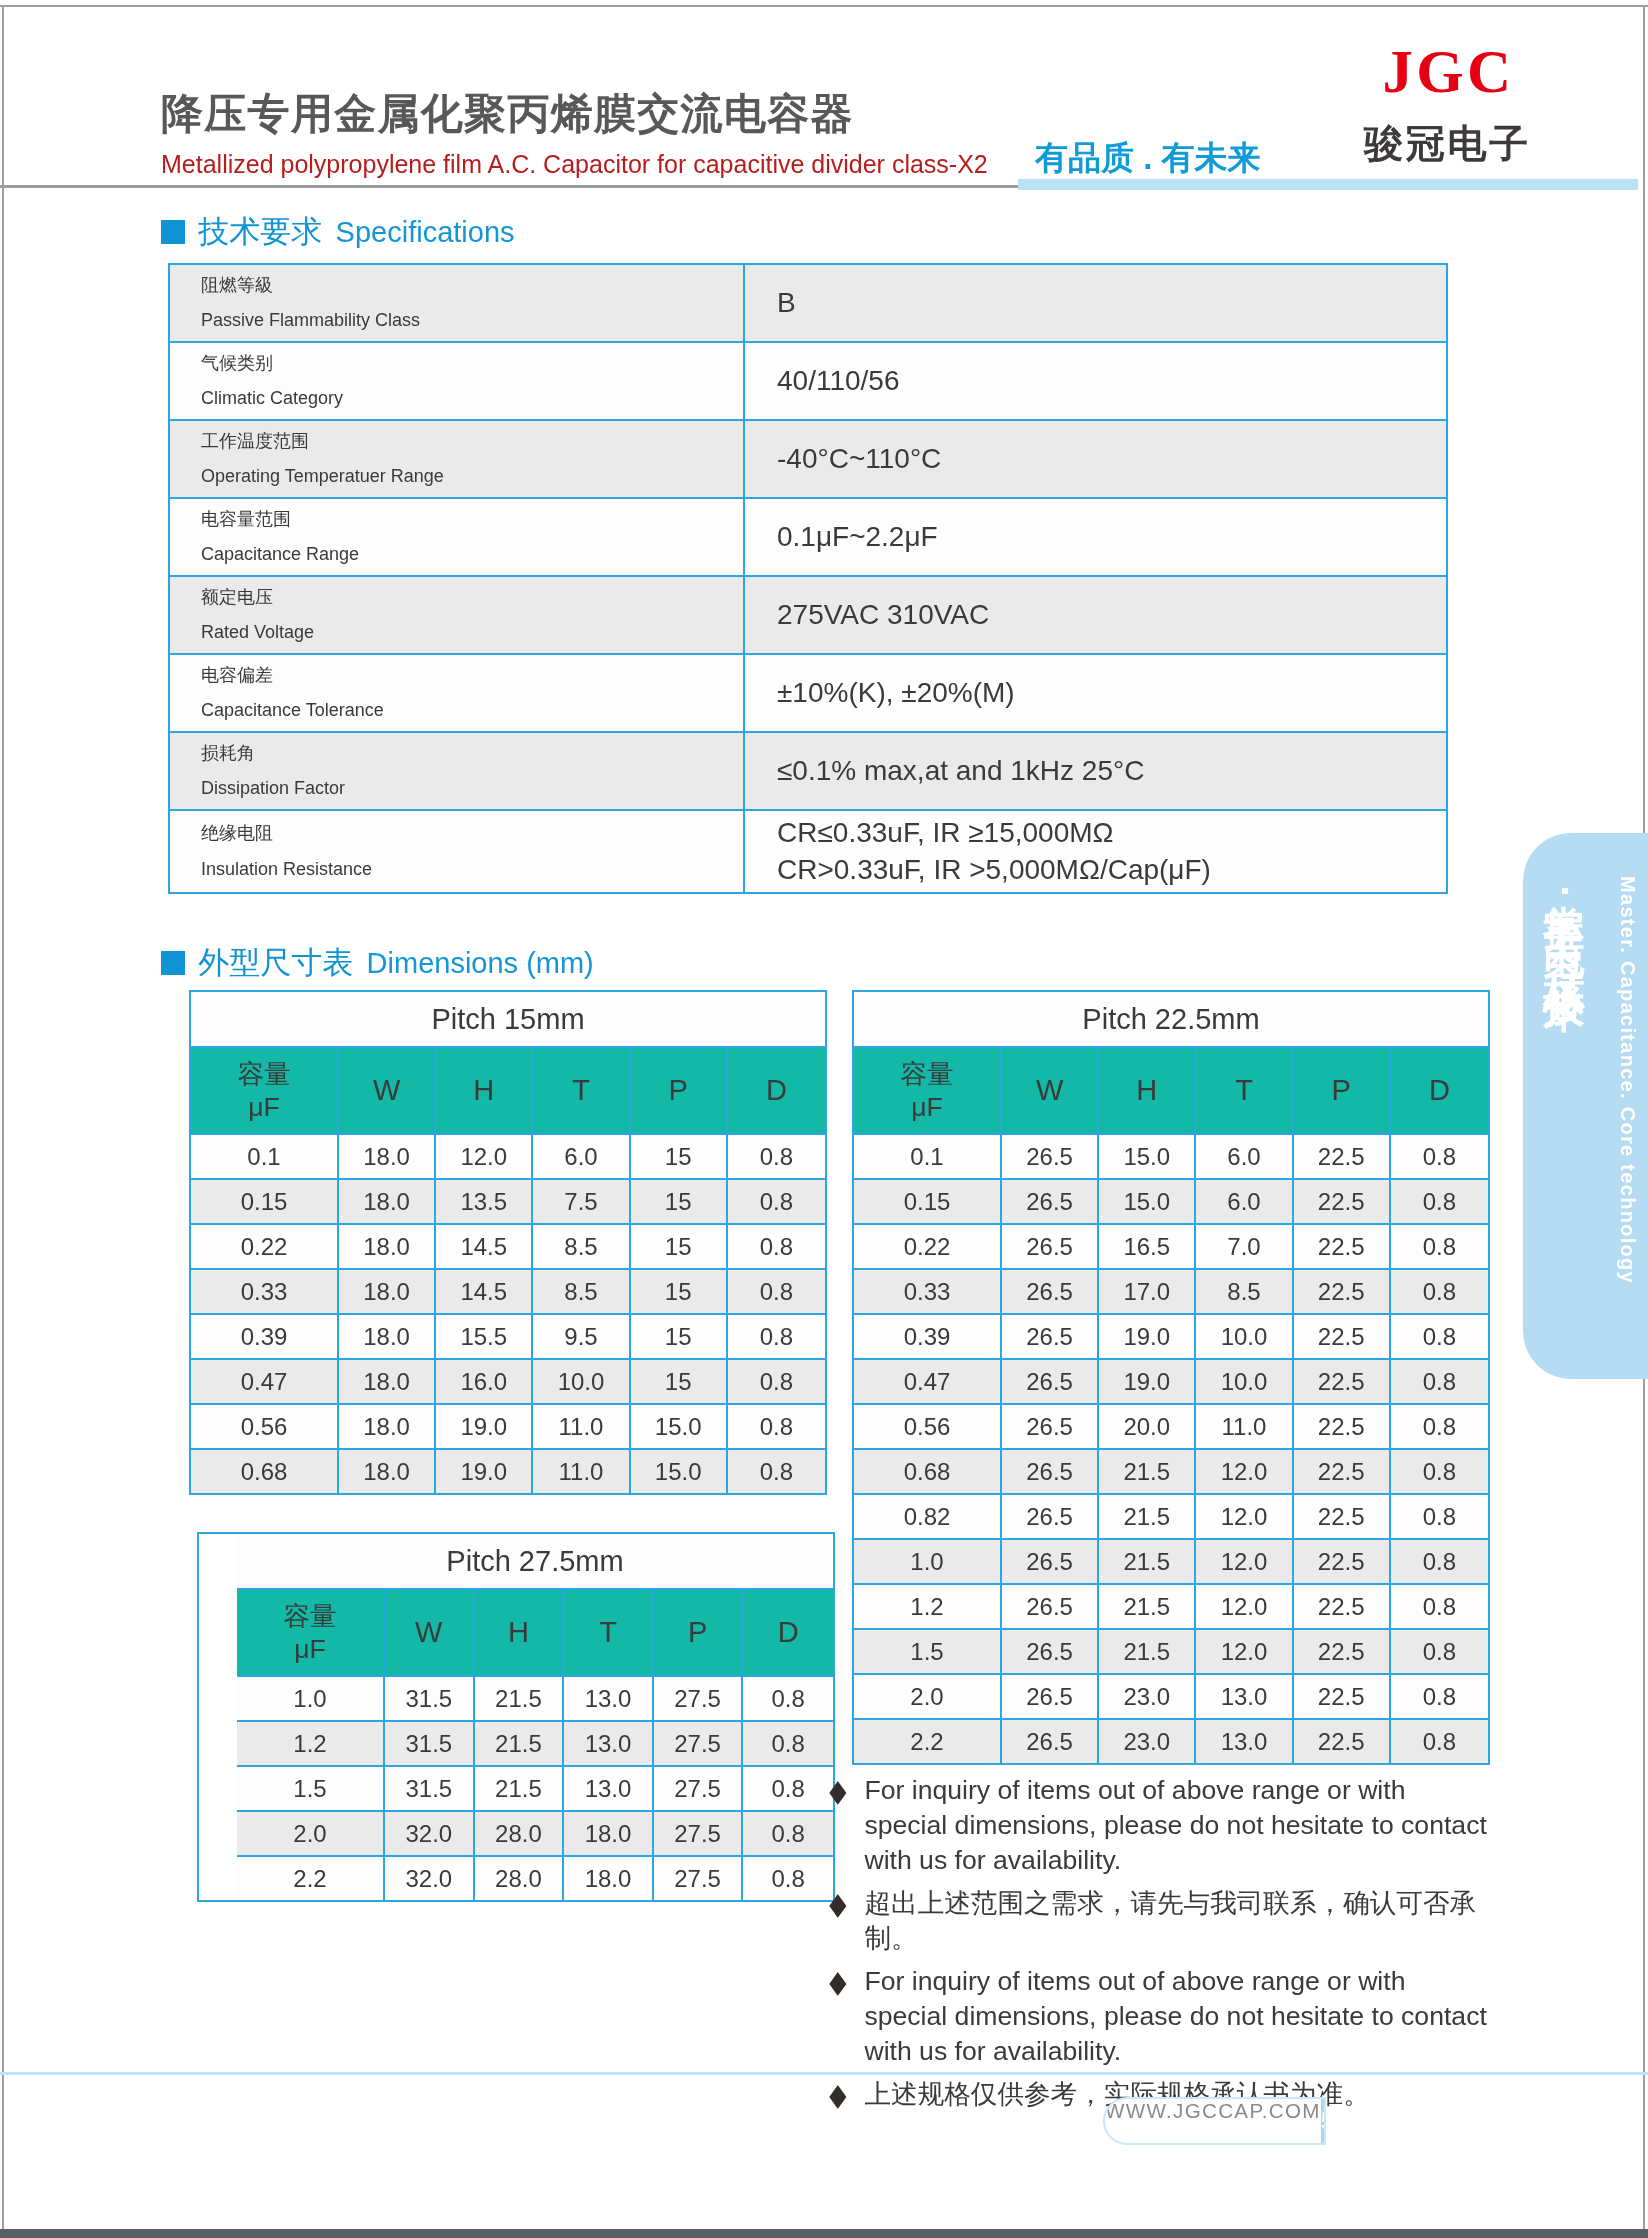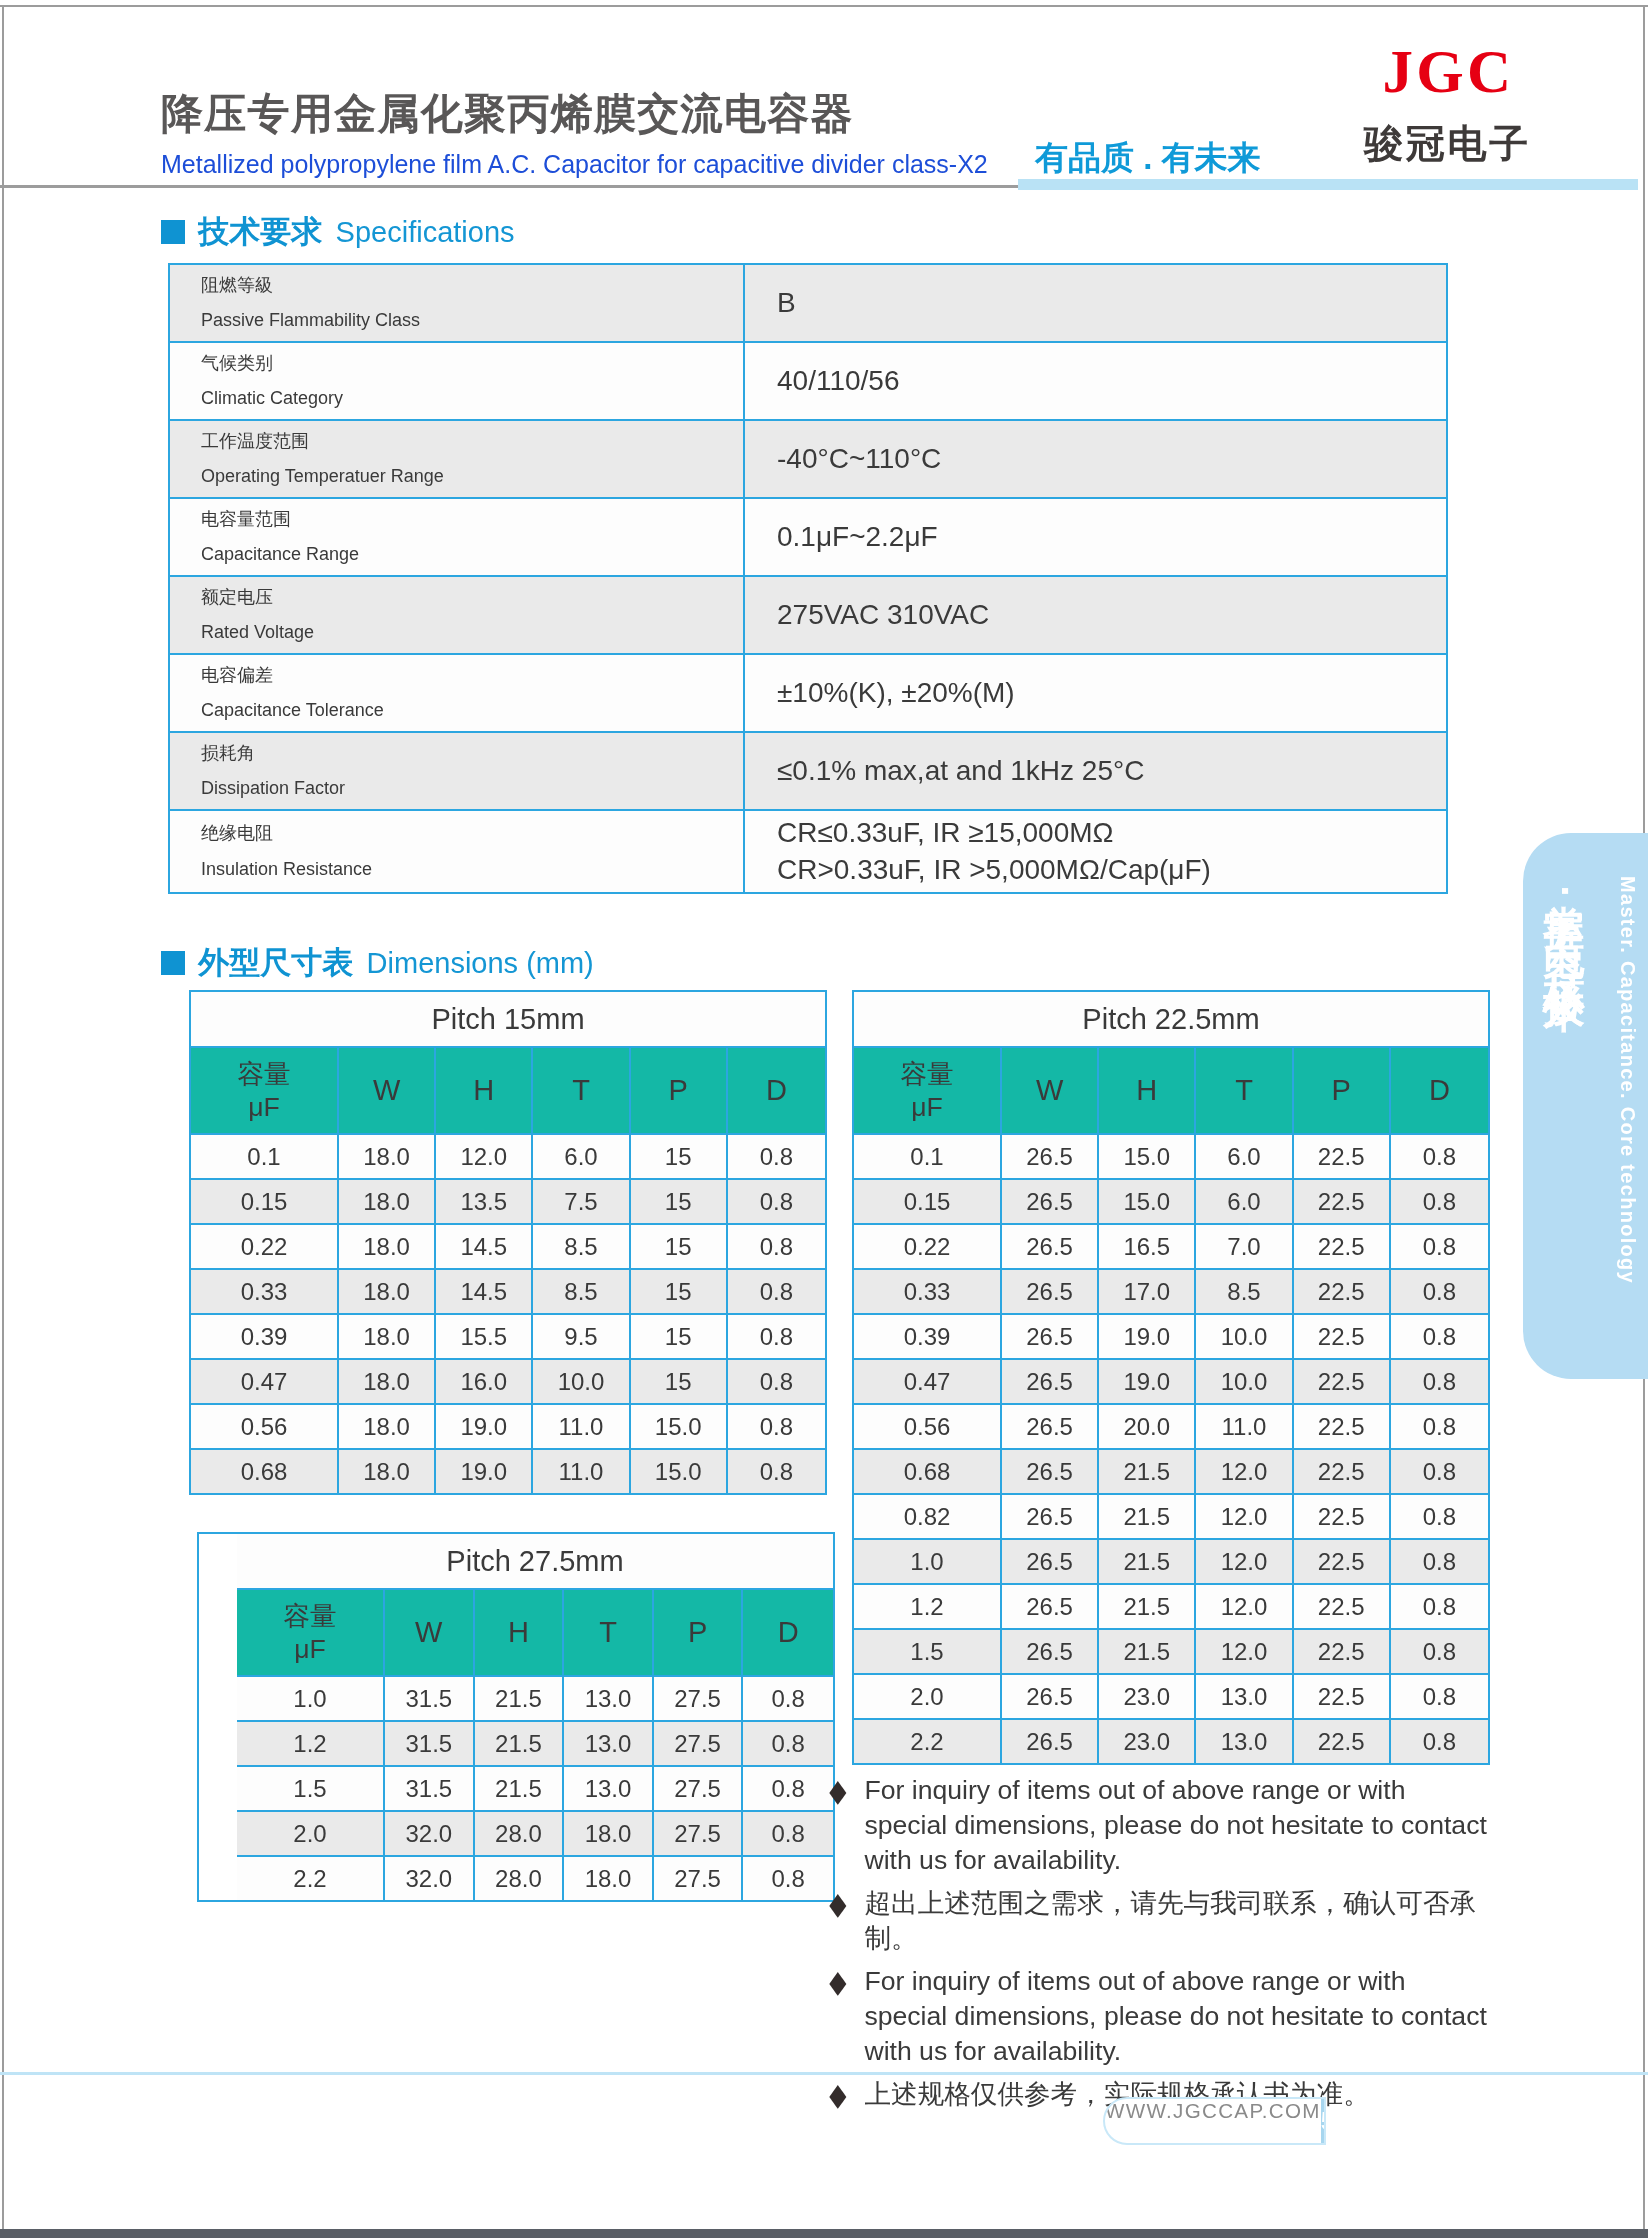--- a/index.html
+++ b/index.html
@@ -6,33 +6,33 @@
   .page{position:relative;width:1649px;height:2239px;background:#ffffff;overflow:hidden;
         font-family:"Liberation Sans",sans-serif;color:#3a3a3a;}
   
   .frame-top{position:absolute;left:0;top:5.3px;width:1649px;height:2px;background:#9c9c9c;}
   .frame-left{position:absolute;left:2px;top:5.3px;width:2px;height:2231px;background:#9c9c9c;}
   .frame-right{position:absolute;left:1643px;top:5.3px;width:2px;height:2231px;background:#9c9c9c;}
   .bottom-bar{position:absolute;left:0;top:2229px;width:1649px;height:9.3px;background:#5a5f66;}
 
   
   .title-zh{position:absolute;left:161px;top:86px;font-size:42px;font-weight:bold;color:#595757;letter-spacing:1.3px;}
-  .title-en{position:absolute;left:161px;top:150px;font-size:25px;color:#1d4ed8;}
+  .title-en{position:absolute;left:161px;top:150px;font-size:25px;color:#b91c1c;}
   .header-rule-gray{position:absolute;left:0;top:185px;width:1018px;height:2.7px;background:#9c9c9c;}
   .header-rule-blue{position:absolute;left:1018px;top:179px;width:620px;height:10.6px;background:#b9e2f5;}
   .slogan{position:absolute;left:1035px;top:136px;font-size:33px;font-weight:bold;color:#0f9ad8;}
   .logo-jgc{position:absolute;left:1369px;top:37px;width:159px;text-align:center;
             font-family:"Liberation Serif",serif;font-weight:bold;font-size:61px;color:#e60013;letter-spacing:3.3px;}
   .logo-company{position:absolute;left:1361px;top:117px;width:173px;text-align:center;
             font-size:39px;font-weight:bold;color:#3e3a39;letter-spacing:2.7px;}
 
   
   .sec{position:absolute;display:flex;align-items:center;gap:13.3px;}
   .sec-square{width:24px;height:24px;background:#0f93d2;}
-  .sec-zh{font-size:31px;font-weight:bold;color:#0f93d2;}
+  .sec-zh{font-size:31px;font-weight:normal;color:#0f93d2;}
   .sec-en{font-size:29px;color:#1496d4;}
   #sec-specs{left:161px;top:211px;}
   #sec-dims{left:161px;top:942px;}
 
   
   .spec-table{position:absolute;left:168px;top:263px;width:1280px;border:2px solid #2ca6e0;box-sizing:border-box;}
   .spec-row{display:grid;grid-template-columns:573px 1fr;height:76px;}
   .spec-row.tall{height:81px;}
   .spec-row + .spec-row{border-top:2px solid #2ca6e0;}
   .spec-label{padding-left:31px;display:flex;flex-direction:column;justify-content:center;gap:2.7px;

